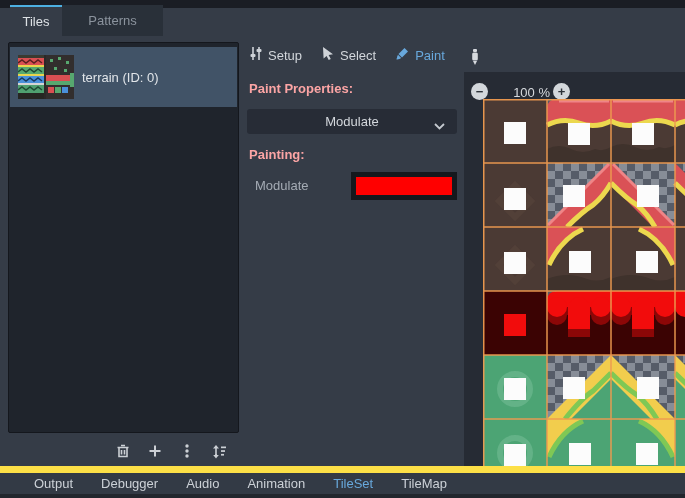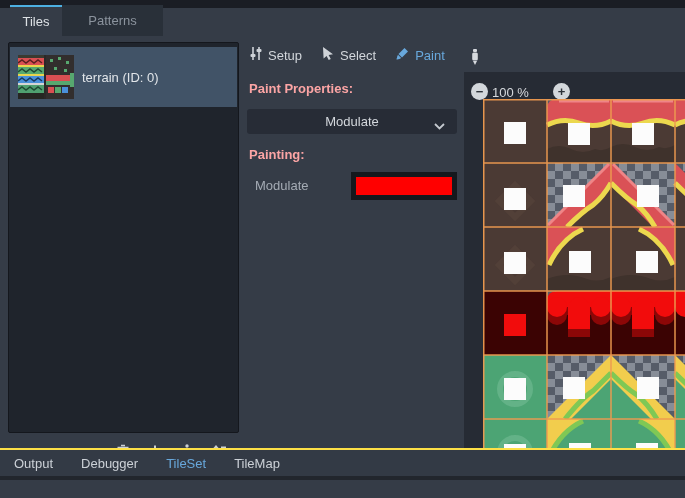--- a/index.html
+++ b/index.html
@@ -53,27 +53,27 @@
   .swatch { left:351px; top:172px; width:106px; height:28px; background:#15181d; padding:5px; }
   .swatch-inner { width:100%; height:100%; }
 
   
   .atlas-panel { left:464px; top:72px; width:221px; height:394px; background:#262b34; overflow:hidden; }
   .zoom-btn { position:absolute; top:11px; width:17px; height:17px; border-radius:50%;
               background:#d3d7db; color:#2c3138; display:flex; align-items:center; justify-content:center;
               font-weight:bold; font-size:13px; line-height:1; }
   .zoom-minus { left:7px; }
   .zoom-plus { left:89px; }
-  .zoom-label { position:absolute; left:28px; top:13px; width:58px; text-align:left; color:#d6d9dd; }
+  .zoom-label { position:absolute; left:28px; top:13px; width:58px; text-align:right; color:#d6d9dd; }
   .atlas-wrap { position:absolute; left:19px; top:27px; width:256px; height:384px; }
 
   
-  .bottom-bar { left:0; top:448px; width:685px; height:32px; background:#333a45;
-                border-top:2px solid #fde047; border-bottom:4px solid #22262d;
-                display:flex; align-items:center; padding-left:0; }
+  .bottom-bar { left:0; top:466px; width:685px; height:32px; background:#333a45;
+                border-top:7px solid #fde047; border-bottom:4px solid #22262d;
+                display:flex; align-items:center; padding-left:20px; }
   .bottom-item { padding:0 14px; color:#ccd1d7; height:100%; display:flex; align-items:center; }
   .bottom-item.active { color:#68a8dc; }
 </style>
 </head>
 <body>
 
 <div class="abs top-strip"></div>
 
 <div class="abs tab active">
   <span>Tiles</span>
@@ -405,15 +405,17 @@
         <path d="M0.75,0 V384 M64,0 V384 M128,0 V384 M192,0 V384 M255.25,0 V384"></path>
         <path d="M0,0.75 H256 M0,64 H256 M0,128 H256 M0,192 H256 M0,256 H256 M0,320 H256 M0,383.25 H256"></path>
       </g>
     </svg>
   </div>
 </div>
 
 <div class="abs bottom-bar">
   <div class="bottom-item">Output</div>
   <div class="bottom-item">Debugger</div>
+  <div class="bottom-item">Audio</div>
+  <div class="bottom-item">Animation</div>
   <div class="bottom-item active">TileSet</div>
   <div class="bottom-item">TileMap</div>
 </div>
 
 </body></html>

